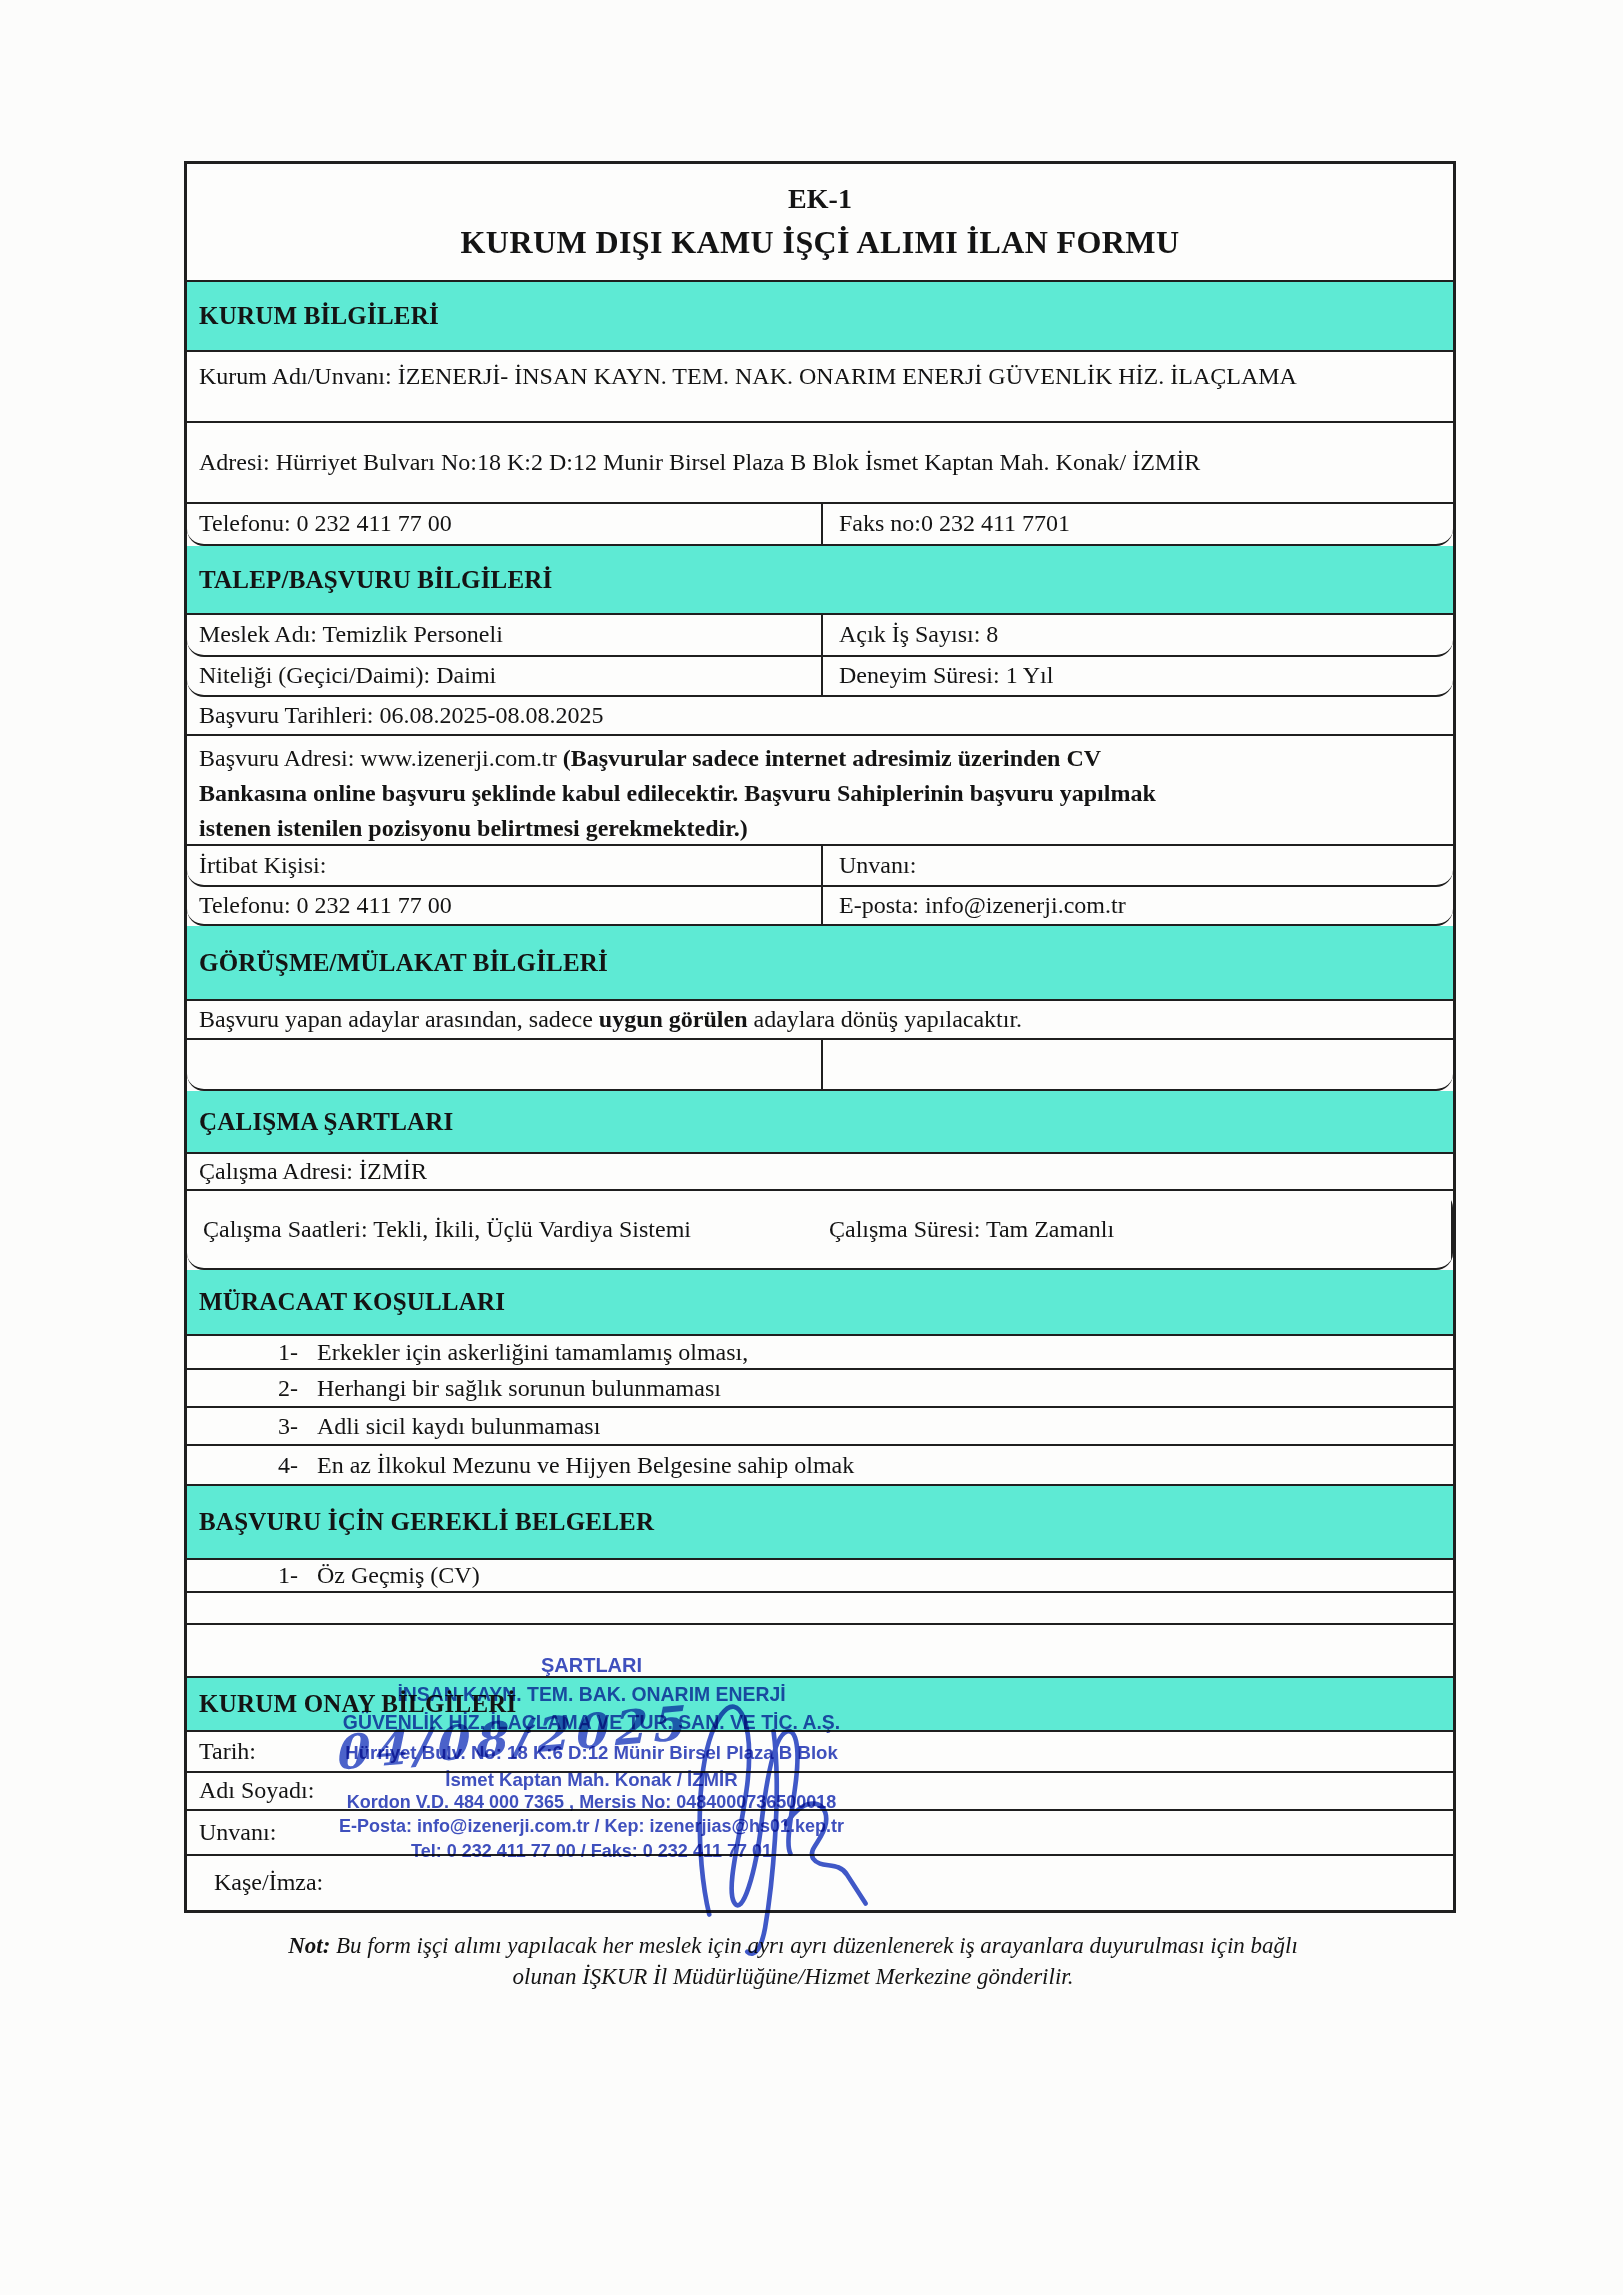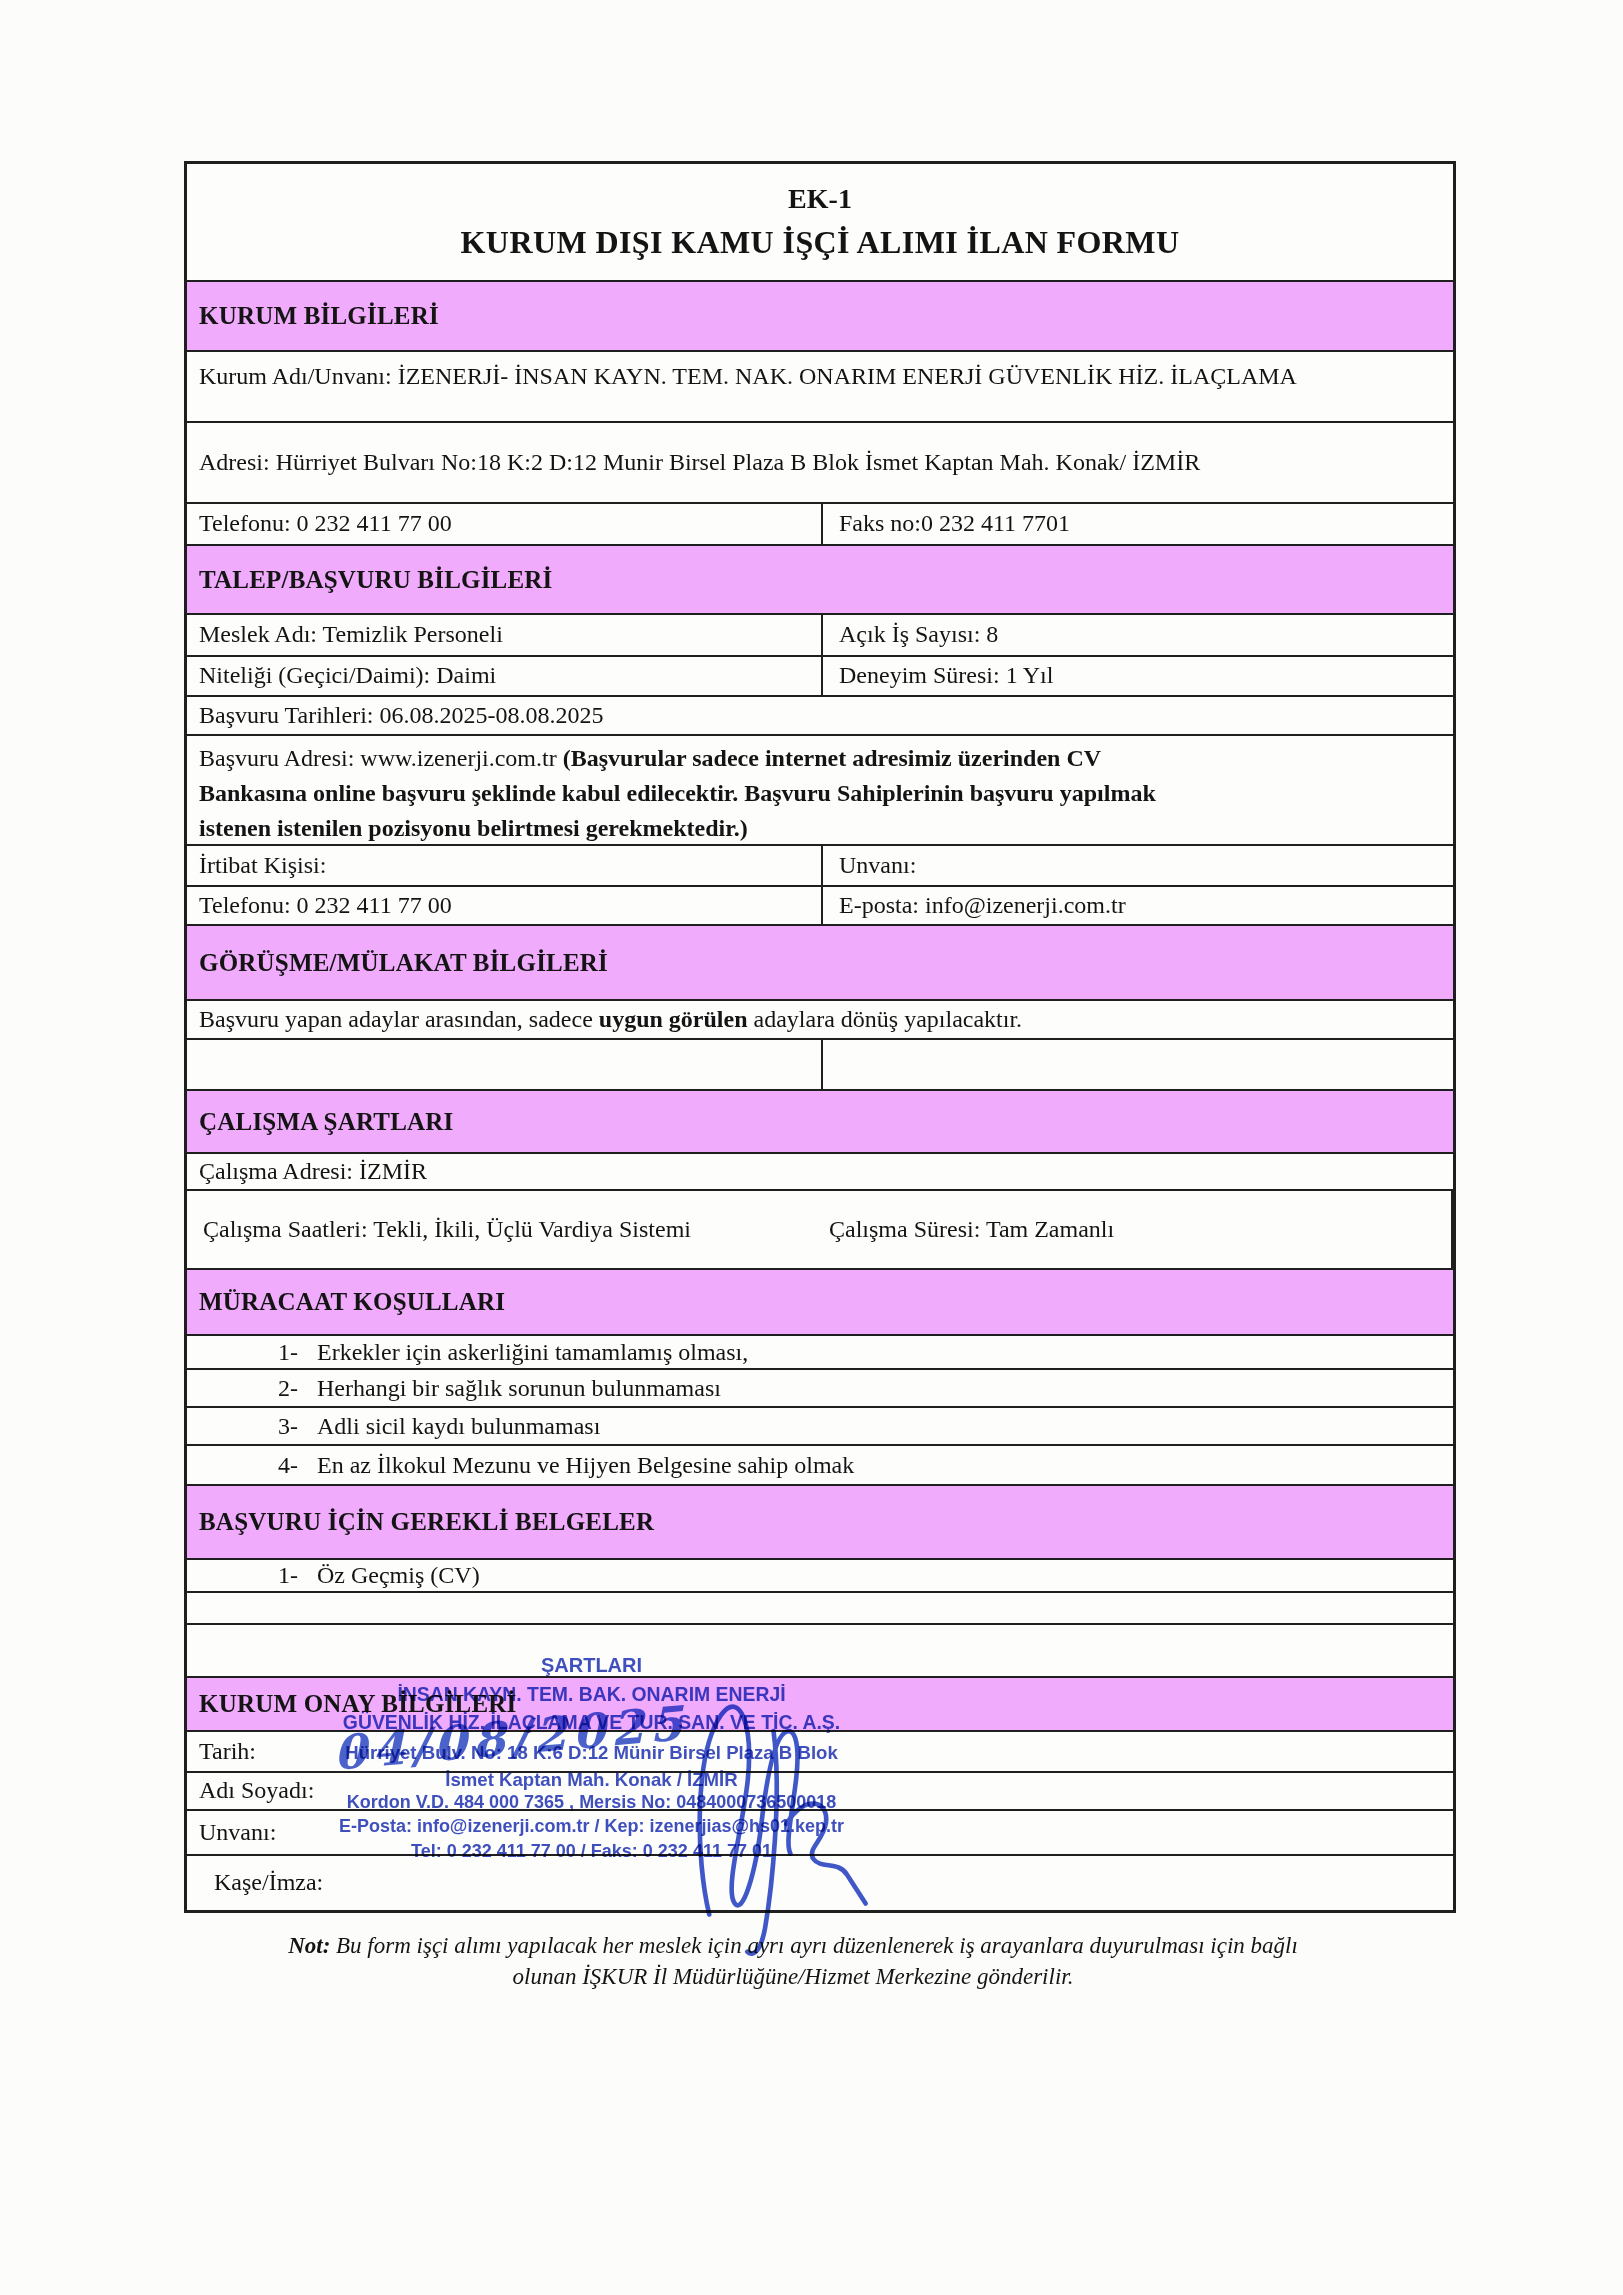--- a/index.html
+++ b/index.html
@@ -11,25 +11,25 @@
     color:#141414;
   }
   .form-table {
     position:absolute; left:156px; top:161px; width:1272px;
     border:3.4px solid #1f1f1f; background:#fdfdfc; z-index:1;margin-left:28px;
   }
   .row { position:relative; width:100%; border-bottom:2.5px solid #1f1f1f; overflow:hidden; }
   .row:last-child { border-bottom:none;padding-left:27px; }
   .row, .cell { display:flex; align-items:center; }
   .pad { padding-left:12px; padding-right:8.5px; }
-  .cols { padding:0; }
+  .cols { padding:0;border-radius:17px; }
   .cell-l { width:636px; height:100%; border-right:2.5px solid #1f1f1f; padding-left:12px; }
   .cell-r { flex:1; height:100%; padding-left:16px; }
   .txt { font-size:24px; line-height:1.3; }
-  .bar { background:#f0abfc; }
+  .bar { background:#5eead4; }
   .bar .hdr { font-size:25px; font-weight:700; letter-spacing:0.2px; }
   .title-block { flex-direction:column; justify-content:center; gap:8.5px; }
   .ek { font-size:28px; font-weight:700; }
   .main-title { font-size:32px; font-weight:700; letter-spacing:0.4px; }
   .two-line { display:block; padding-top:6.8px; }
   .two-line .txt { display:block; line-height:34px; }
   .multi { display:block; padding-top:5px; }
   .multi .ln { display:block; font-size:24px; line-height:35px; }
   .b { font-weight:700; }
   .item-num { width:39px; margin-left:91px; font-size:24px; flex:0 0 auto; }

